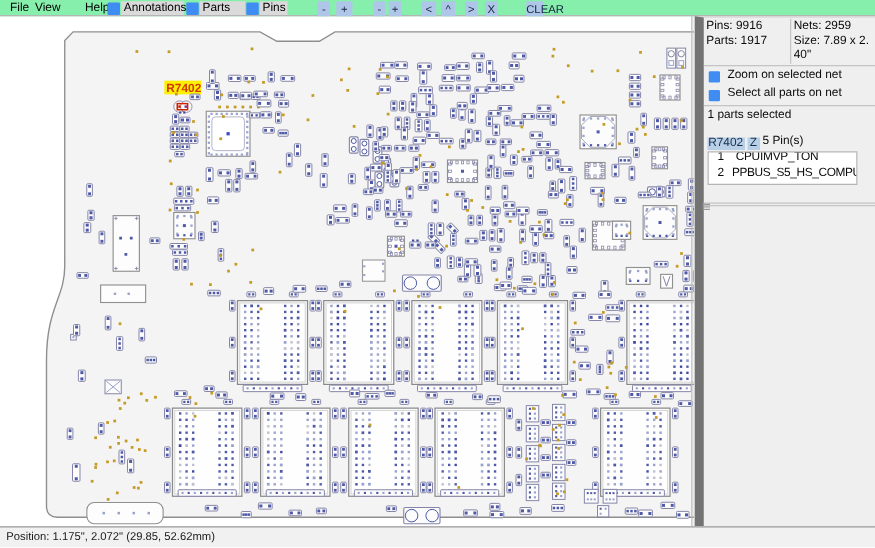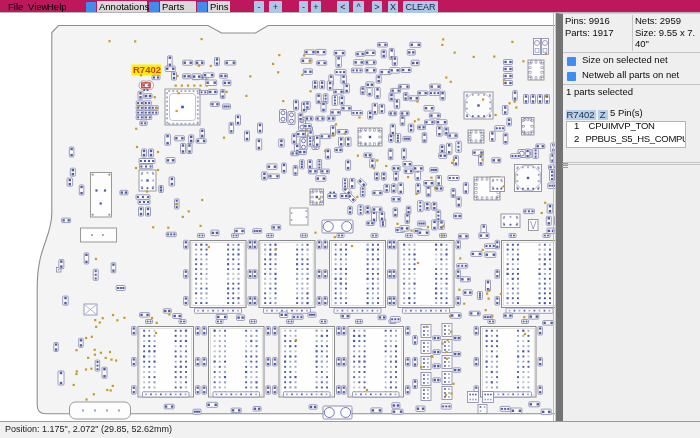--- a/index.html
+++ b/index.html
@@ -1,15 +1,15 @@
 <!DOCTYPE html>
 <html><head><meta charset="utf-8"><style>
 * { margin:0; padding:0; box-sizing:border-box; }
 body { width:700px; height:438px; font-family:"Liberation Sans",sans-serif; background:#fff; overflow:hidden; position:relative; }
-#toolbar { position:absolute; left:0; top:0; width:700px; height:13px; background:#be185d; border-bottom:1px solid #b5b5b5; }
+#toolbar { position:absolute; left:0; top:0; width:700px; height:13px; background:#86efac; border-bottom:1px solid #b5b5b5; }
 .menu { position:absolute; top:1px; font-size:9.5px; color:#000; }
 .cb { position:absolute; top:1.5px; width:10px; height:10px; background:#3f8df2; border-radius:1px; }
 .cblabel { position:absolute; top:1px; font-size:9.5px; color:#000; }
 .tbtn { position:absolute; top:0.5px; height:12px; background:#aec7e8; color:#16233d; font-size:9px; text-align:center; line-height:12px; border-radius:1px; }
 #boardwrap { position:absolute; left:0; top:13px; width:556px; height:408px; background:#ffffff; }
 #sidebar { position:absolute; left:556px; top:13px; width:144px; height:408px; background:#efefef; border-left:7px solid #737373; border-top:1px solid #d0d0d0; font-size:9.5px; color:#0a0a0a; }
 #statusbar { position:absolute; left:0; top:421px; width:700px; height:17px; background:#f1f1f1; border-top:1px solid #999; font-size:9px; color:#1a1a1a; }
 .sline { position:absolute; background:#c4c4c4; }
 </style></head><body>
 <div id="boardwrap">
@@ -3150,49 +3150,49 @@
 </svg>
 <div style="position:absolute;left:553.2px;top:0;width:1px;height:408px;background:#bcbcbc"></div>
 <div style="position:absolute;left:554.8px;top:0;width:1px;height:408px;background:#cccccc"></div>
 </div>
 <div id="toolbar">
   <span style="position:absolute;left:97px;top:1px;width:50px;height:11px;background:#dadada"></span>
   <span style="position:absolute;left:160px;top:1px;width:36px;height:11px;background:#dadada"></span>
   <span style="position:absolute;left:208px;top:1px;width:22px;height:11px;background:#dadada"></span>
   <span class="menu" style="left:8px">File</span>
   <span class="menu" style="left:28px">View</span>
-  <span class="menu" style="left:47px">Help</span>
+  <span class="menu" style="left:68px">Help</span>
   <span class="cb" style="left:86px"></span>
     <span class="cblabel" style="left:99px">Annotations</span>
   <span class="cb" style="left:149px"></span>
     <span class="cblabel" style="left:162px">Parts</span>
   <span class="cb" style="left:197px"></span>
     <span class="cblabel" style="left:210px">Pins</span>
   <span class="tbtn" style="left:254px;width:10px">-</span>
   <span class="tbtn" style="left:269px;width:13px">+</span>
   <span class="tbtn" style="left:299px;width:9px">-</span>
   <span class="tbtn" style="left:311px;width:10px">+</span>
   <span class="tbtn" style="left:337px;width:12px">&lt;</span>
   <span class="tbtn" style="left:353px;width:11px">^</span>
   <span class="tbtn" style="left:372px;width:10px">&gt;</span>
   <span class="tbtn" style="left:388px;width:10px">X</span>
-  <span class="tbtn" style="left:403px;width:35px">CLEAR</span>
+  <span class="tbtn" style="left:421px;width:14px">CLEAR</span>
 </div>
 <div id="sidebar">
   <div style="position:absolute;left:2px;top:0.5px">Pins: 9916</div>
   <div style="position:absolute;left:2px;top:13px">Parts: 1917</div>
   <div class="sline" style="left:69px;top:1px;width:1px;height:36px"></div>
   <div style="position:absolute;left:72px;top:0.5px">Nets: 2959</div>
-  <div style="position:absolute;left:72px;top:13px">Size: 9.55 x 7.</div>
+  <div style="position:absolute;left:72px;top:13px">Size: 7.89 x 2.</div>
   <div style="position:absolute;left:72px;top:23.5px">40"</div>
   <div class="sline" style="left:0;top:37.5px;width:144px;height:1px"></div>
   <div class="cb" style="left:4px;top:42.5px;width:9px;height:9px"></div>
-  <div style="position:absolute;left:19px;top:39.5px">Size on selected net</div>
+  <div style="position:absolute;left:19px;top:39.5px">Zoom on selected net</div>
   <div class="cb" style="left:4px;top:57.5px;width:9px;height:9px"></div>
-  <div style="position:absolute;left:19px;top:54.5px">Netweb all parts on net</div>
+  <div style="position:absolute;left:19px;top:54.5px">Select all parts on net</div>
   <div class="sline" style="left:0;top:70px;width:144px;height:1px"></div>
   <div style="position:absolute;left:3px;top:72px">1 parts selected</div>
   <div style="position:absolute;left:2.5px;top:96px;width:30px;height:10px;background:#b9cfe7;color:#15314e;text-align:center;line-height:10px">R7402</div>
   <div style="position:absolute;left:35px;top:96px;width:9.5px;height:10px;background:#b9cfe7;color:#15314e;text-align:center;line-height:10px">Z</div>
   <div style="position:absolute;left:47px;top:93px">5 Pin(s)</div>
   <div style="position:absolute;left:2.5px;top:106.5px;width:120.5px;height:27.5px;background:#fff;border:1px solid #b5b5b5;overflow:hidden">
     <div style="position:absolute;left:7.5px;top:-0.5px;line-height:10px">1</div>
     <div style="position:absolute;left:22px;top:-0.5px;line-height:10px;letter-spacing:-0.2px">CPUIMVP_TON</div>
     <div style="position:absolute;left:7.5px;top:12px;line-height:10px">2</div>
     <div style="position:absolute;left:19px;top:12px;line-height:10px;letter-spacing:-0.3px;white-space:nowrap">PPBUS_S5_HS_COMPUTING</div>

